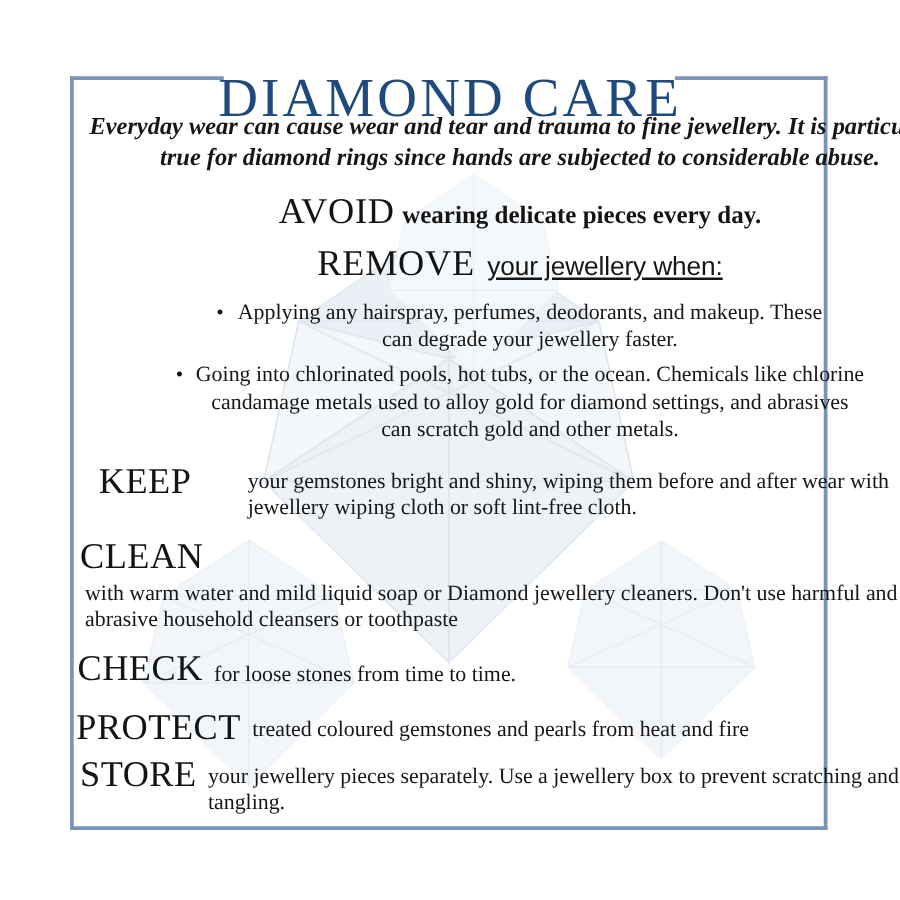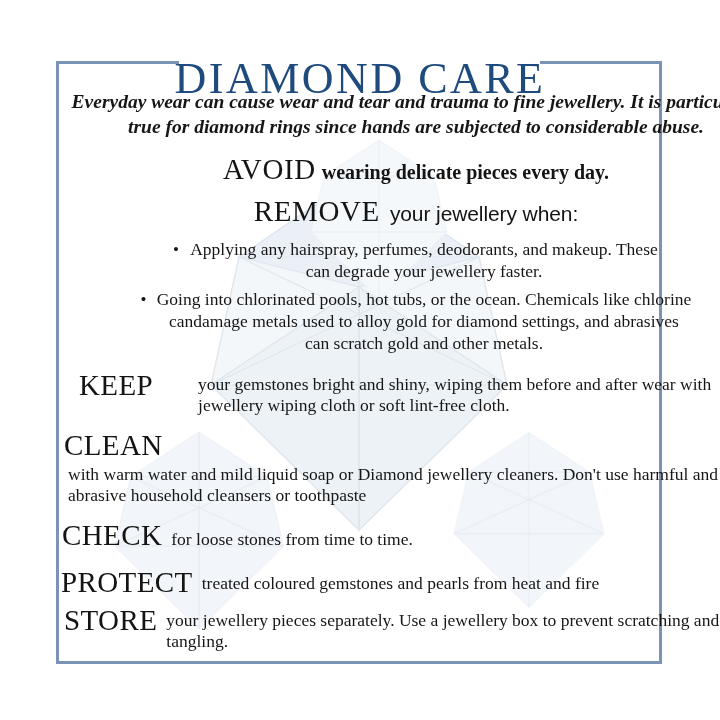--- a/index.html
+++ b/index.html
@@ -110,20 +110,21 @@
     color: #141414;
     margin-left: 6px;
   }
   .remove-rest {
     font-family: "Liberation Sans", sans-serif;
     font-weight: normal;
     font-size: 21px;
     color: #141414;
     margin-left: 10px;
     letter-spacing: -0.1px;
+    text-decoration: underline;
   }
   #remove-line { margin-top: 9px; }
 
   
   #bullets { margin-top: 10px; }
   .bullet-row {
     display: flex;
     align-items: flex-start;
     justify-content: center;
     margin-top: 6px;

